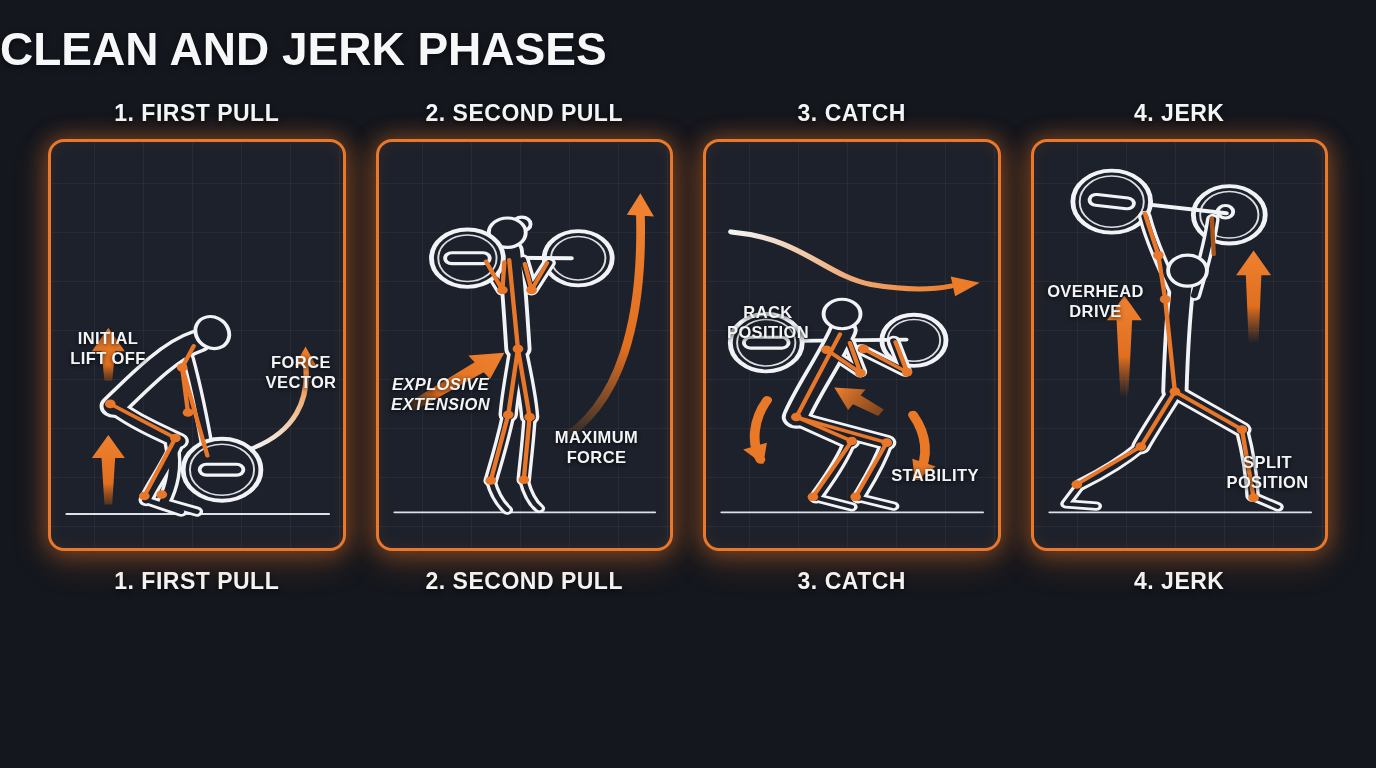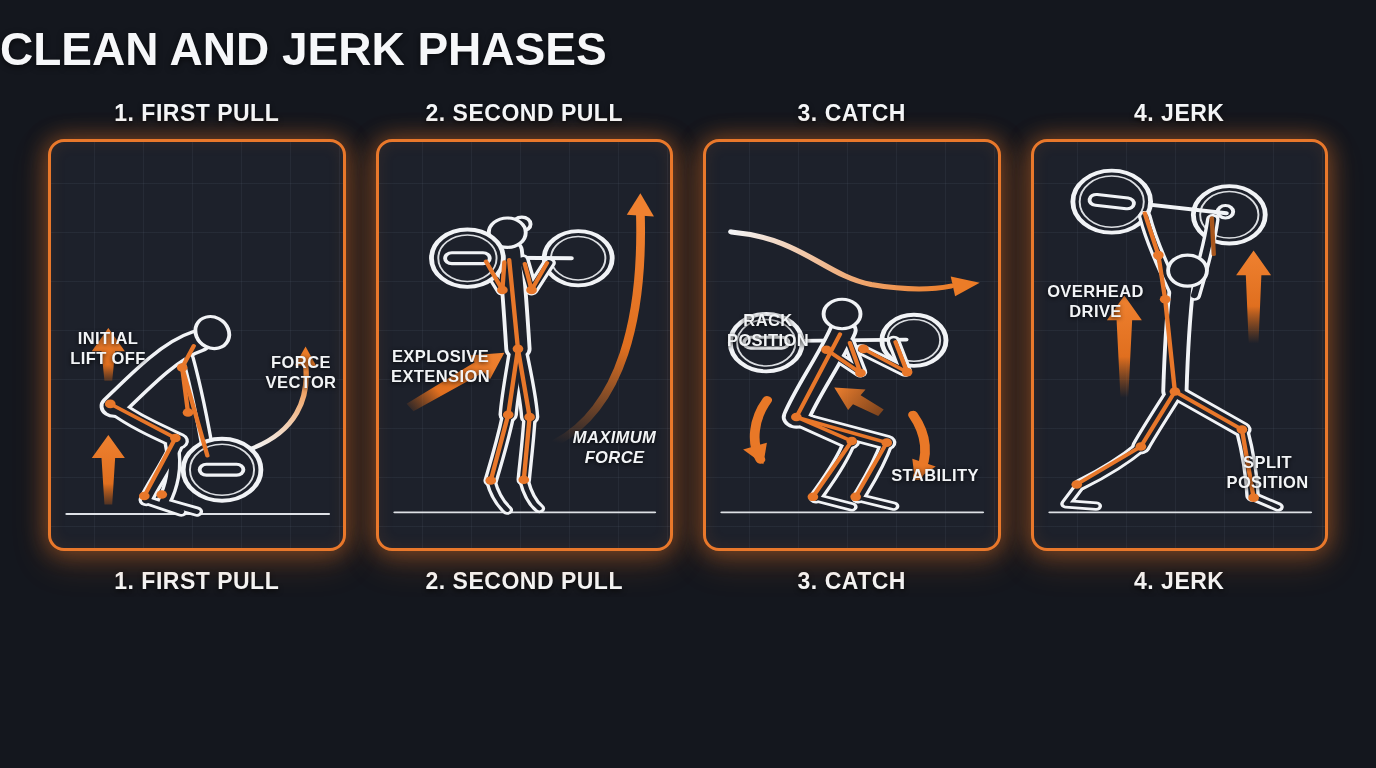--- a/index.html
+++ b/index.html
@@ -234,23 +234,23 @@
             <path class="skel" d="M143 267 L155 355 L149 436"></path>
             <circle class="joint" cx="127" cy="191" r="5.5"></circle>
             <circle class="joint" cx="157" cy="191" r="5.5"></circle>
             <circle class="joint" cx="143" cy="267" r="5.5"></circle>
             <circle class="joint" cx="133" cy="352" r="5.5"></circle>
             <circle class="joint" cx="155" cy="355" r="5.5"></circle>
             <circle class="joint" cx="115" cy="437" r="5.5"></circle>
             <circle class="joint" cx="149" cy="436" r="5.5"></circle>
           </g>
         </svg>
-        <div class="panel-label" style="left:62px; top:224px;">EXPLOSIVE
+        <div class="panel-label" style="left:62px; top:252px;font-style:italic;">EXPLOSIVE
 EXTENSION</div>
-        <div class="panel-label" style="left:236px; top:305px;font-style:italic;">MAXIMUM
+        <div class="panel-label" style="left:218px; top:305px;">MAXIMUM
 FORCE</div>
       </div>
       <div class="phase-caption bottom">2. SECOND PULL</div>
     </div>
 
     <div class="phase-col">
       <div class="phase-caption top">3. CATCH</div>
       <div class="panel">
         <svg viewBox="0 0 300 524" preserveAspectRatio="none">
           <defs>
@@ -334,21 +334,21 @@
               </g>
             <path d="M213 352 C 227 377, 230 406, 218 431" stroke="#e97827" stroke-width="10" fill="none" stroke-linecap="round"></path>
             <g transform="translate(215,437) rotate(-158)">
                 <polygon points="0,0 13,-25 -13,-25" fill="#e97827" transform="scale(1,-1)"></polygon>
               </g>
           </g>
           <g transform="translate(132,317) rotate(-56)">
             <polygon points="0,0 16,28 7,28 5,58 -5,58 -7,28 -16,28" fill="url(#f3)"></polygon>
           </g>
         </svg>
-        <div class="panel-label" style="left:62px; top:188px;">RACK
+        <div class="panel-label" style="left:62px; top:180px;">RACK
 POSITION</div>
         <div class="panel-label" style="left:229px; top:333px;">STABILITY</div>
       </div>
       <div class="phase-caption bottom">3. CATCH</div>
     </div>
 
     <div class="phase-col">
       <div class="phase-caption top">4. JERK</div>
       <div class="panel">
         <svg viewBox="0 0 300 524" preserveAspectRatio="none">

